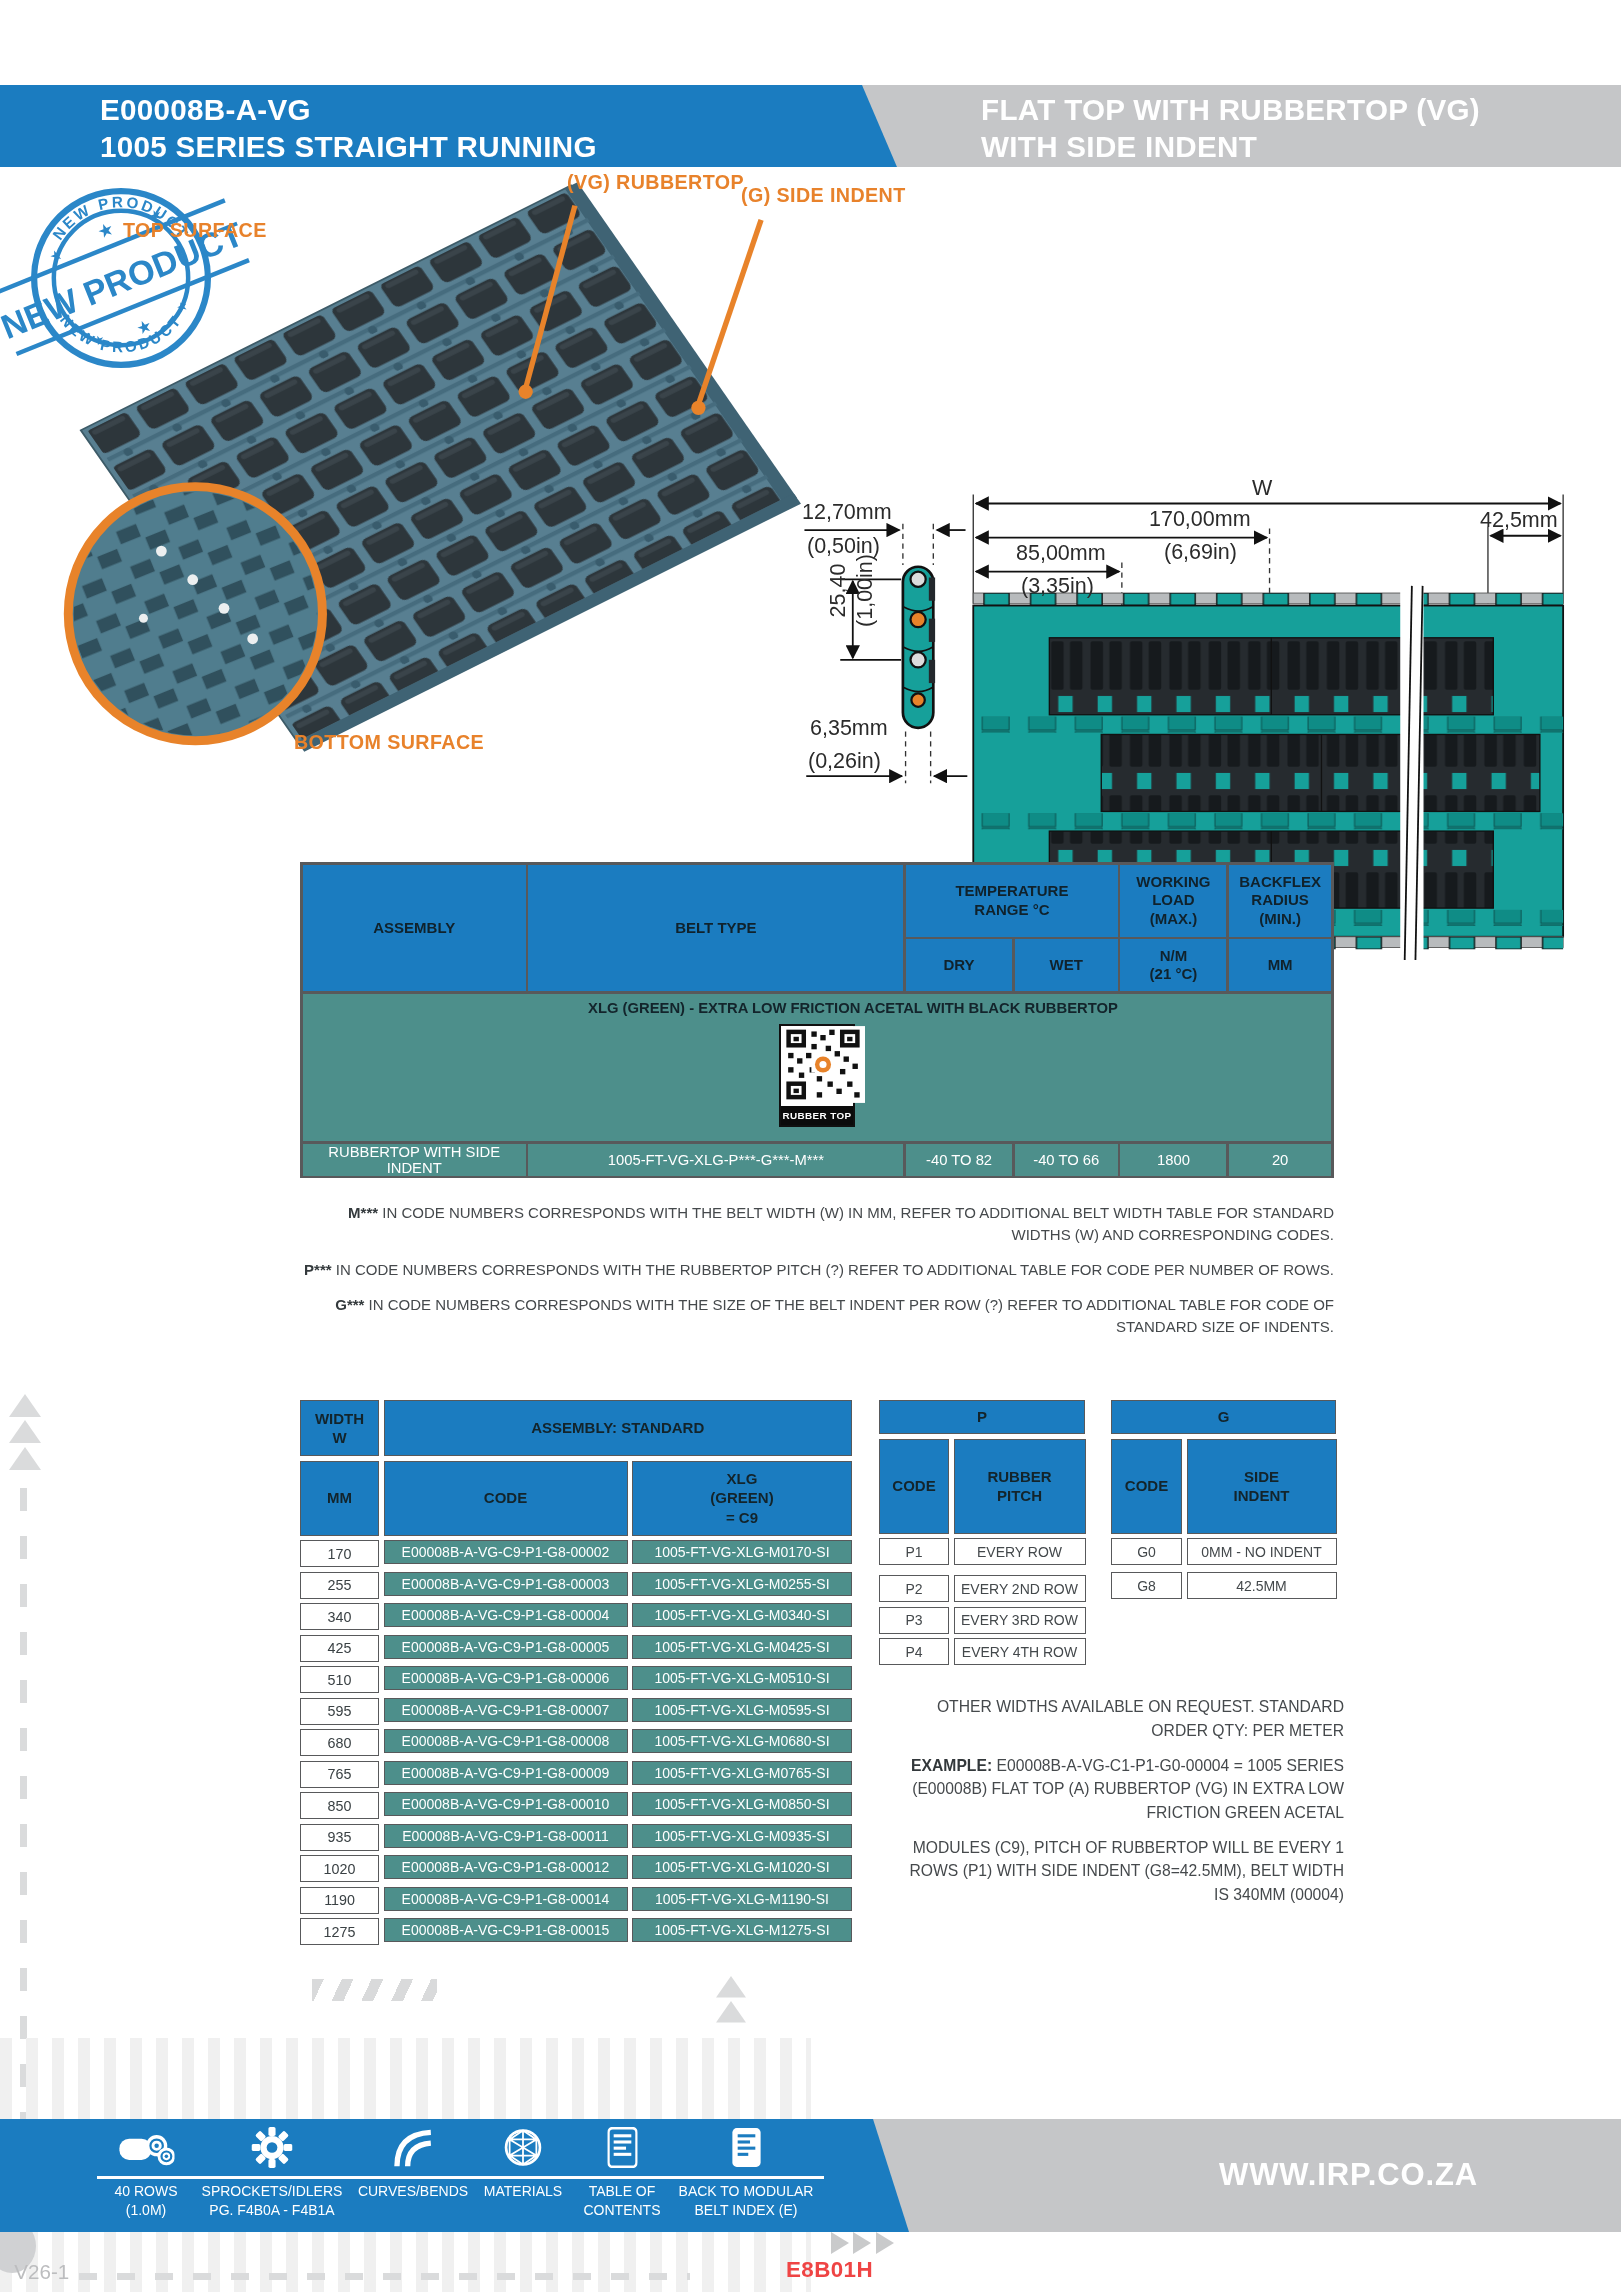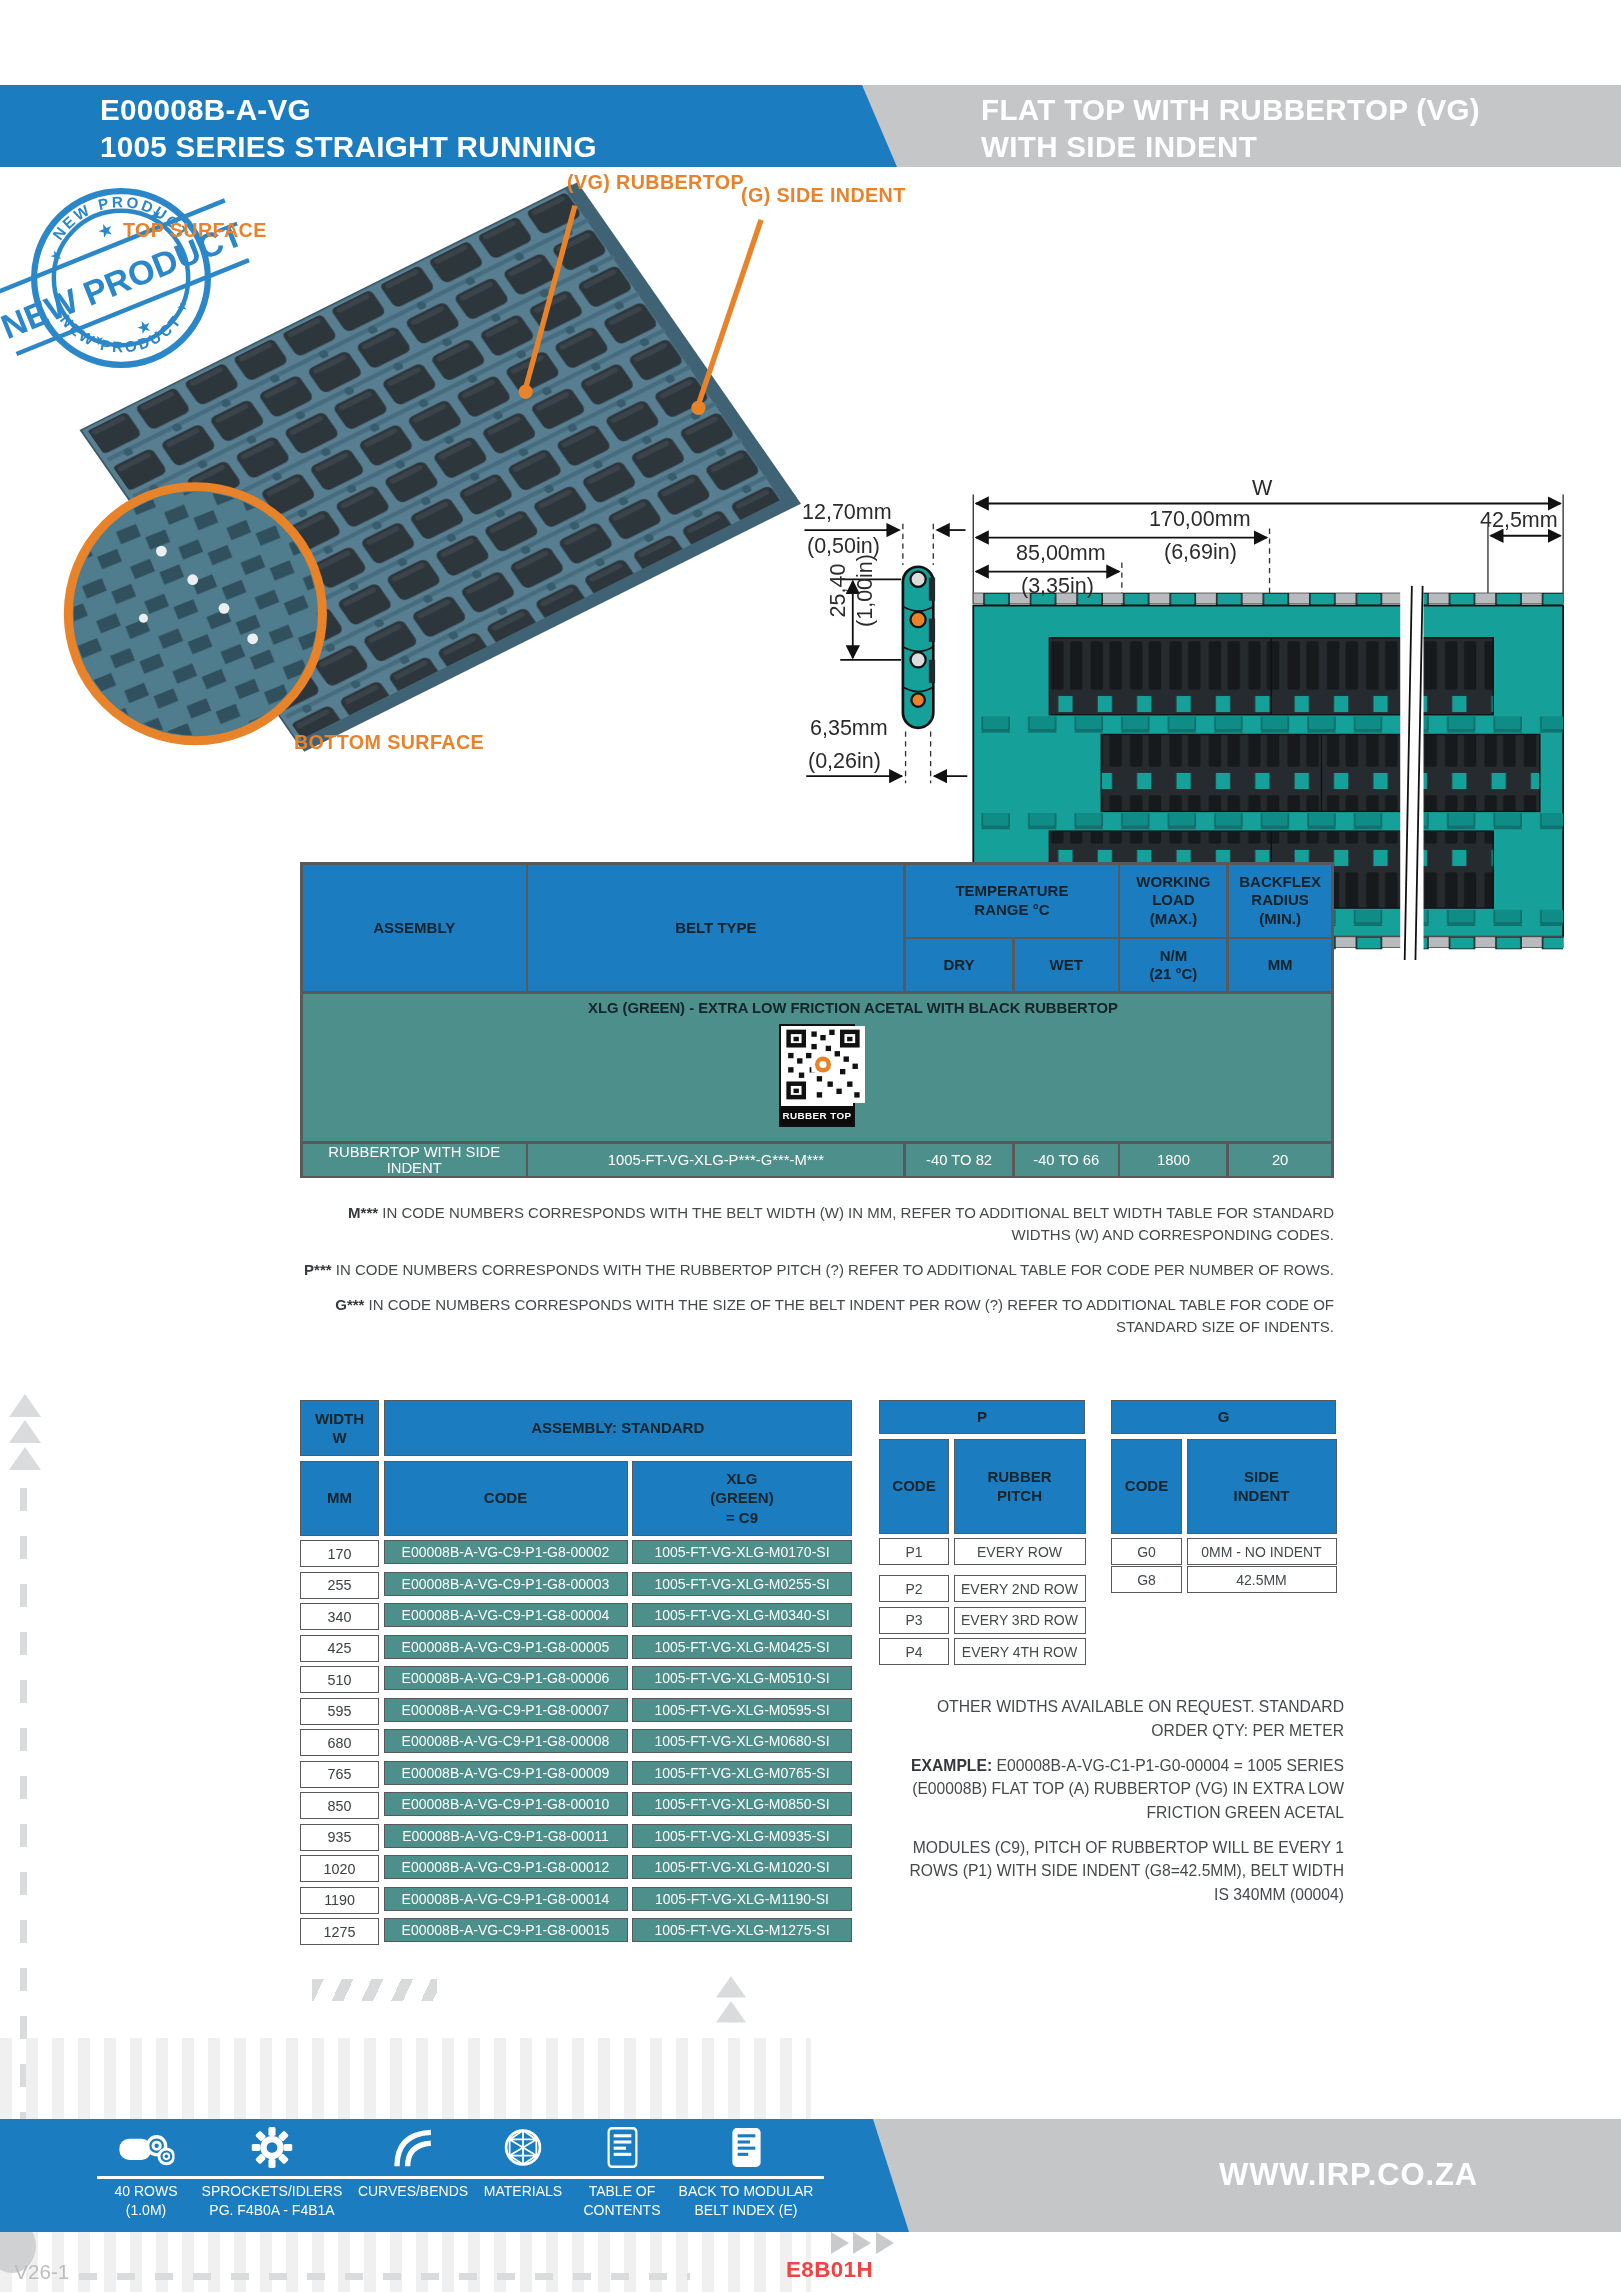--- a/index.html
+++ b/index.html
@@ -493,21 +493,21 @@
 
   <div class="abs btbl" style="left:1111px;top:1400px;width:225px;">
     <div class="bcell" style="height:34px;">G</div>
     <div class="gridG">
       <div class="bcell" style="height:95px;">CODE</div>
       <div class="bcell" style="height:95px;">SIDE
 INDENT</div>
     </div>
     <div>
 
-        <div class="gridG prow" style="margin-bottom:1px;">
+        <div class="gridG prow" style="margin-bottom:7px;">
           <div class="c-w">G0</div>
           <div class="c-w">0MM - NO INDENT</div>
         </div>
 
         <div class="gridG prow" style="margin-bottom:4.5px;">
           <div class="c-w">G8</div>
           <div class="c-w">42.5MM</div>
         </div>
       </div>
   </div>

